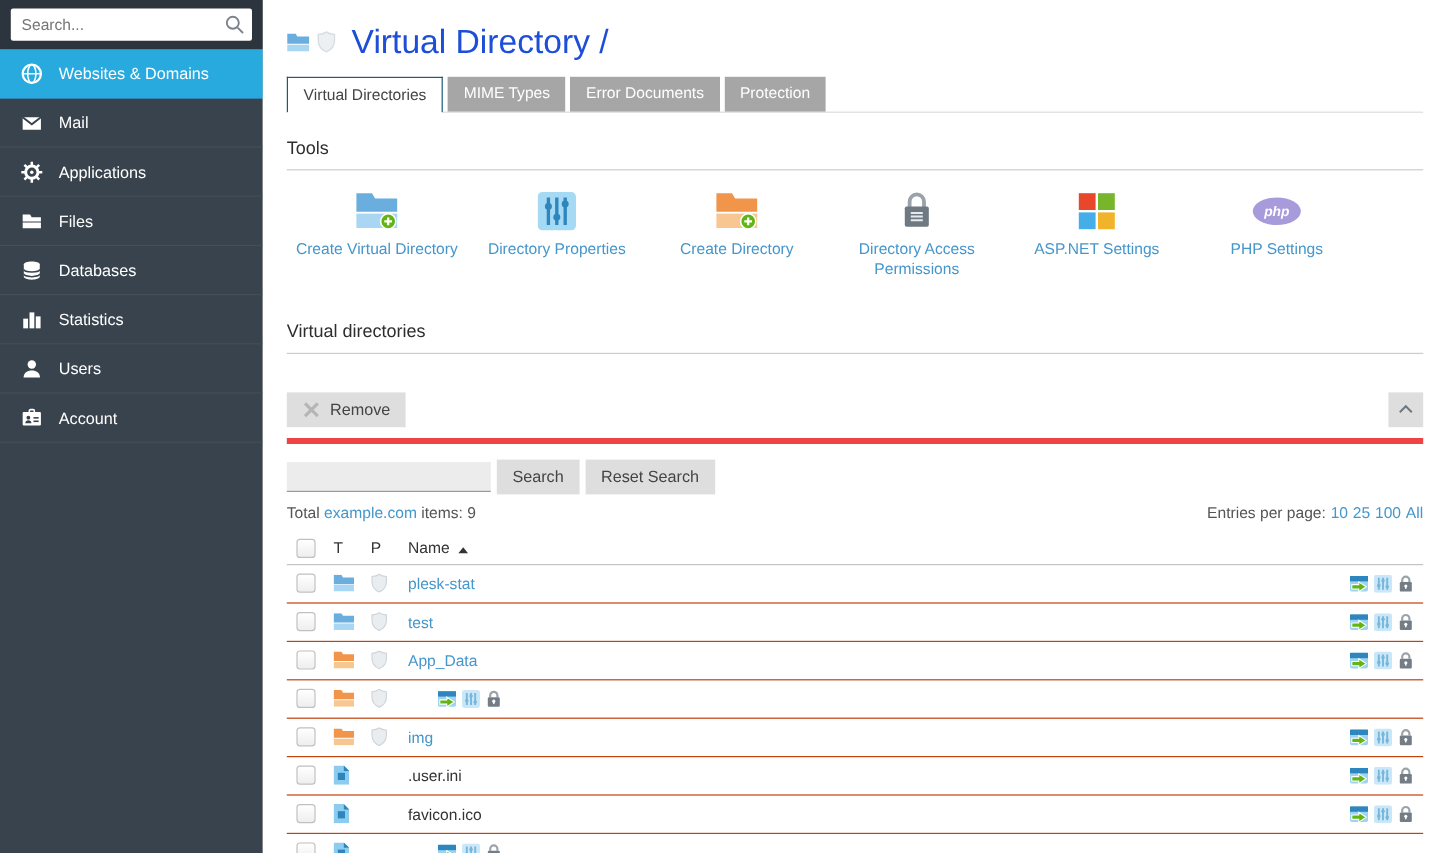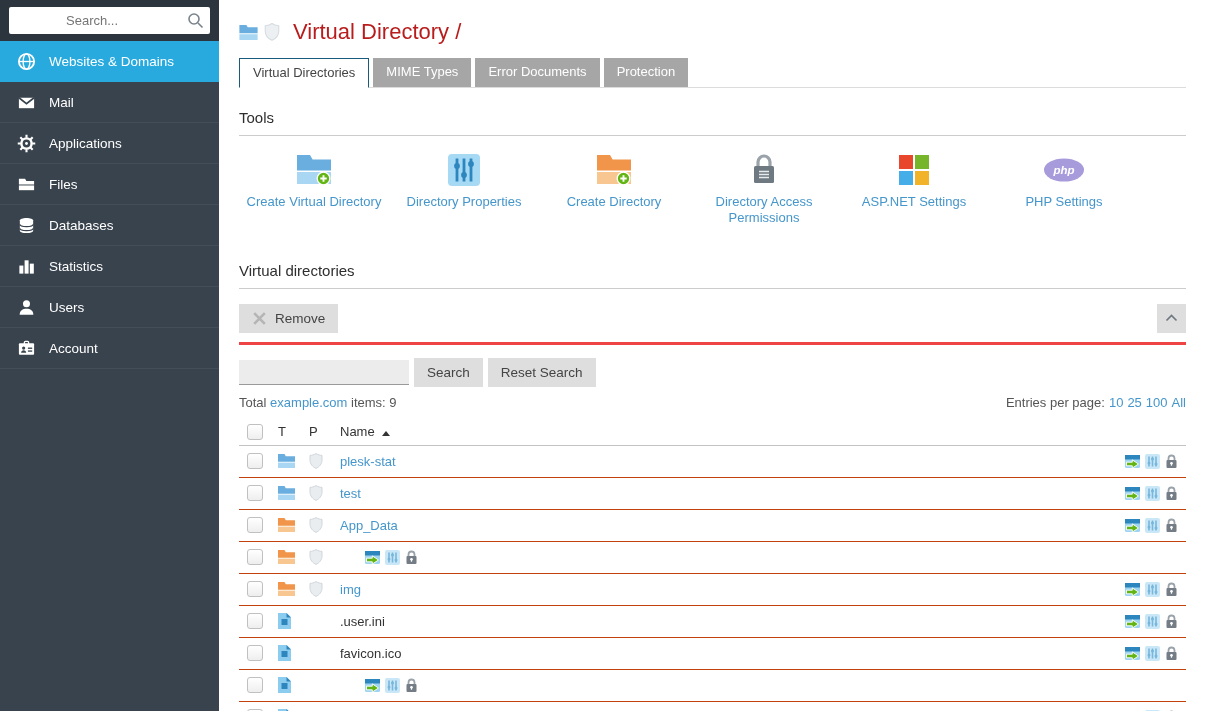--- a/index.html
+++ b/index.html
@@ -5,50 +5,50 @@
   html,body{margin:0;padding:0;}
   body{width:1206px;height:711px;overflow:hidden;background:#fff;
        font-family:"Liberation Sans",sans-serif;color:#333;position:relative;}
   a{color:#4596cb;text-decoration:none;cursor:pointer;}
 
   
   .sidebar{position:absolute;left:0;top:0;width:219px;height:711px;background:#39434d;}
   .sidebar-search{height:41px;background:#2c353e;padding:7px 9px;box-sizing:border-box;}
   .search-wrap{position:relative;height:27px;background:#fff;border-radius:2px;}
   .search-wrap input{width:100%;height:100%;border:none;background:transparent;outline:none;
-       padding:0 30px 0 9px;box-sizing:border-box;font-size:13px;color:#333;font-family:inherit;margin-left:48px;}
+       padding:0 30px 0 9px;box-sizing:border-box;font-size:13px;color:#333;font-family:inherit;}
   .search-wrap .mag{position:absolute;right:6px;top:5px;}
   .nav-item{height:41px;display:flex;align-items:center;gap:13px;padding-left:17px;
        color:#fff;font-size:13.5px;cursor:pointer;border-bottom:1px solid #434e58;box-sizing:border-box;}
   .nav-item.active{background:#28aade;border-bottom-color:#28aade;}
   .nav-icon{width:19px;height:19px;flex:none;display:flex;align-items:center;justify-content:center;}
 
   
   .main{position:absolute;left:219px;top:0;width:987px;height:711px;box-sizing:border-box;
         padding:0 20px;overflow:hidden;background:#fff;}
   .page-title{display:flex;align-items:center;margin-top:19px;}
   .page-title .ticon{margin-right:6px;display:flex;align-items:center;}
-  .page-title h1{font-size:22px;font-weight:400;color:#b91c1c;margin:0 0 0 7px;}
+  .page-title h1{font-size:28px;font-weight:400;color:#1d4ed8;margin:0 0 0 7px;}
 
   .tabs{display:flex;margin-top:13px;border-bottom:1px solid #dcdcdc;}
   .tab{padding:6px 13px;font-size:13px;margin-right:4px;line-height:16px;}
   .tab.inactive{background:#a6a6a6;color:#fff;cursor:pointer;}
   .tab.active{background:#fff;color:#444;border:1px solid #1a5a7b;border-bottom:1px solid #fff;
        margin-bottom:-1px;cursor:default;}
 
   .sub-heading{font-size:15px;font-weight:400;color:#2e2e2e;margin:0;
        padding:11px 0 9px;border-bottom:1px solid #ccc;}
   .tools-heading{margin-top:10px;}
   .tools-row{display:flex;margin-top:16px;}
   .tool{width:150px;text-align:center;cursor:pointer;}
   .tool-icon{height:36px;display:flex;align-items:center;justify-content:center;}
   .tool-label{margin-top:6px;color:#4596cb;font-size:13px;line-height:1.25;padding:0 6px;}
 
   .section-heading{margin-top:24px;}
-  .toolbar{margin-top:15px;padding-bottom:9px;border-bottom:3px solid #ef4444;
+  .toolbar{margin-top:32px;padding-bottom:9px;border-bottom:5px solid #ef4444;
        display:flex;justify-content:space-between;align-items:center;}
   .btn{display:inline-flex;align-items:center;gap:8px;background:#dedede;border:none;
        color:#444;font-size:13.5px;height:29px;padding:0 13px;font-family:inherit;cursor:pointer;}
   .btn.icon-only{width:29px;padding:0;justify-content:center;}
 
   .filter-row{margin-top:13px;display:flex;gap:5px;align-items:center;}
   .filter-input{width:170px;height:25px;background:#ececec;border:none;outline:none;
        border-bottom:1px solid #9a9a9a;box-sizing:border-box;padding:0 6px;font-family:inherit;font-size:13px;}
 
   .summary-row{display:flex;justify-content:space-between;align-items:center;

